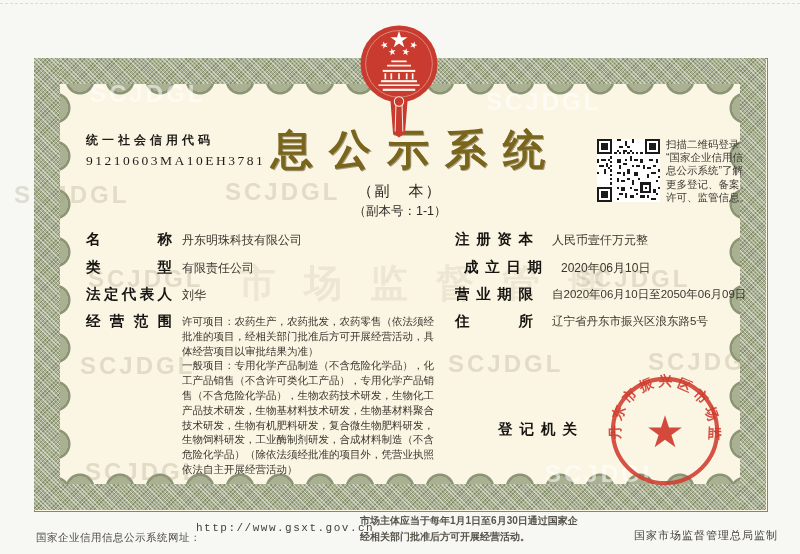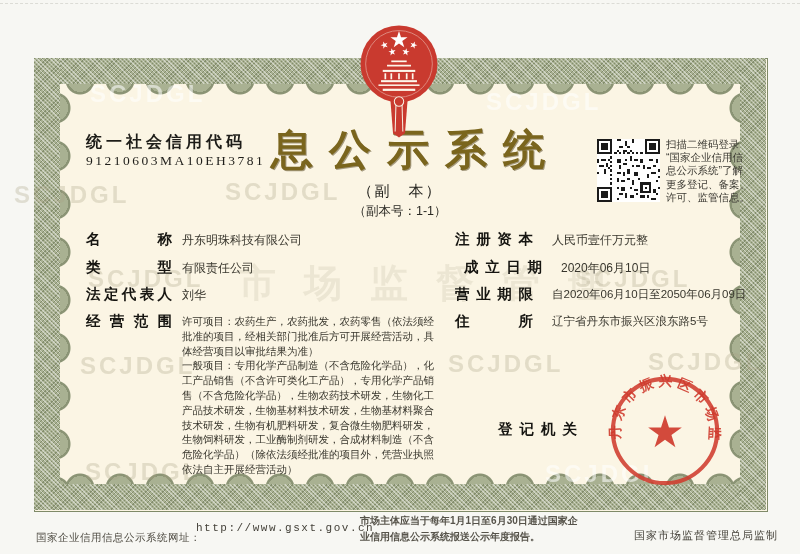--- a/index.html
+++ b/index.html
@@ -31,21 +31,21 @@
 
   
   .wm{position:absolute;z-index:2;font-weight:bold;font-size:24px;letter-spacing:3px;
       color:rgba(168,162,134,.30);}
   .wm.light{color:rgba(255,255,255,.55);}
   .wm-big{position:absolute;left:238px;top:258px;z-index:2;font-weight:bold;font-size:38px;
       letter-spacing:28px;color:rgba(150,140,110,.14);white-space:nowrap;}
 
   
   .abs{position:absolute;z-index:3;}
-  .credit-label{left:86px;top:132px;font-size:16px;font-weight:bold;letter-spacing:4px;color:#1d1c18;}
+  .credit-label{left:86px;top:132px;font-size:12px;font-weight:bold;letter-spacing:4px;color:#1d1c18;}
   .credit-code{left:86px;top:153px;font-size:13.5px;letter-spacing:2.5px;color:#1f1e1a;
       font-family:"Liberation Serif","DejaVu Serif",serif;}
   .doc-title{left:228px;top:122px;width:344px;text-align:center;font-size:42px;font-weight:bold;
       letter-spacing:16px;padding-left:16px;color:#7a651d;text-shadow:1px 1px 0 rgba(62,47,6,.45);}
   .doc-subtitle{left:228px;top:182px;width:344px;text-align:center;font-size:15px;color:#23221d;letter-spacing:2px;}
   .doc-copynum{left:228px;top:203px;width:344px;text-align:center;font-size:12.5px;color:#2a2923;}
 
   .qr{left:597px;top:139px;width:63px;height:63px;}
   .qr-caption{left:666px;top:138px;width:94px;font-size:10.5px;line-height:13.2px;color:#3c3a33;}
 
@@ -216,16 +216,16 @@
     <use href="#st2" transform="translate(60,62) scale(1.8)" fill="#cf3b2e" opacity="0.92"></use>
     <text font-size="14" font-weight="bold" fill="#cf3b2e" opacity="0.9" textLength="235">
       <textPath href="#sealArc" startOffset="8">丹东市振兴区市场监督管理局</textPath>
     </text>
   </svg>
 
   <div class="abs foot foot-label">国家企业信用信息公示系统网址：</div>
   <div class="abs foot foot-url">http://www.gsxt.gov.cn</div>
   <div class="abs foot foot-notice">
     <div>市场主体应当于每年1月1日至6月30日通过国家企</div>
-    <div>业信用信息公示系统报送公示年度报告。</div>
+    <div>经相关部门批准后方可开展经营活动。</div>
   </div>
   <div class="abs foot foot-super">国家市场监督管理总局监制</div>
 </div>
 
 </body></html>

